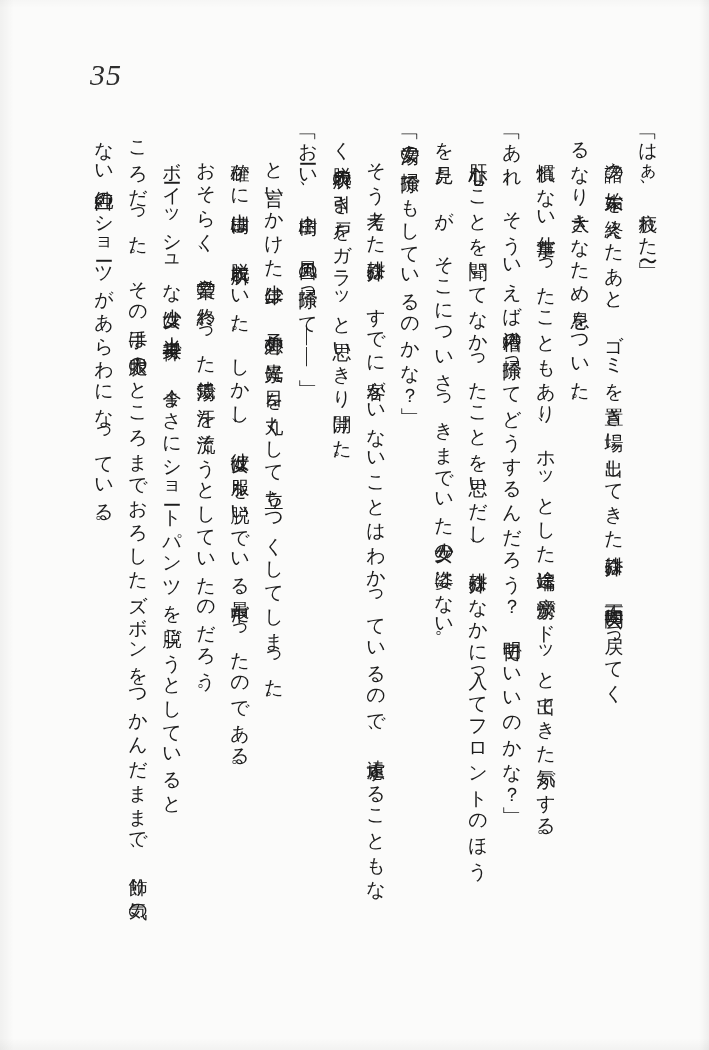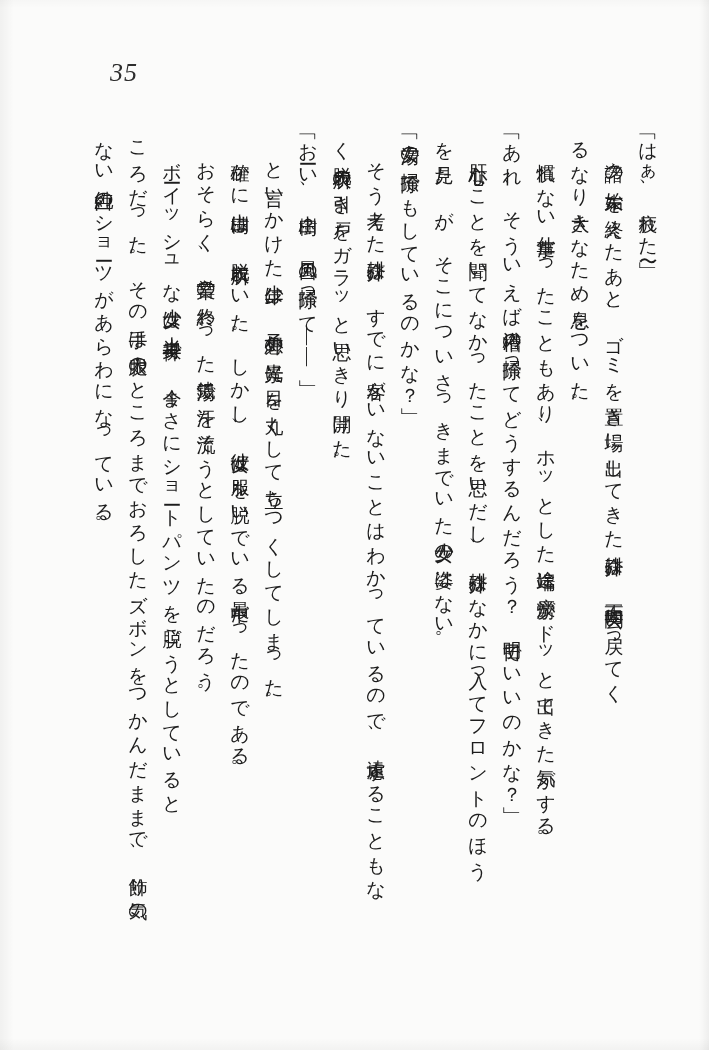--- a/index.html
+++ b/index.html
@@ -20,22 +20,22 @@
     inset: 0;
     background:
       linear-gradient(to right, rgba(0,0,0,0.045) 0, rgba(0,0,0,0) 14px),
       linear-gradient(to left, rgba(0,0,0,0.05) 0, rgba(0,0,0,0) 10px),
       linear-gradient(to bottom, rgba(0,0,0,0.02) 0, rgba(0,0,0,0) 8px),
       linear-gradient(to top, rgba(0,0,0,0.035) 0, rgba(0,0,0,0) 12px);
   }
   .page-number {
     position: absolute;
     top: 58px;
-    left: 110px;
-    font-size: 26px;
+    left: 90px;
+    font-size: 30px;
     font-style: italic;
     color: #2e2e2e;
     letter-spacing: 1px;
   }
   .text-area {
     position: absolute;
     top: 128px;
     right: 44px;
     height: 864px;
     writing-mode: vertical-rl;

